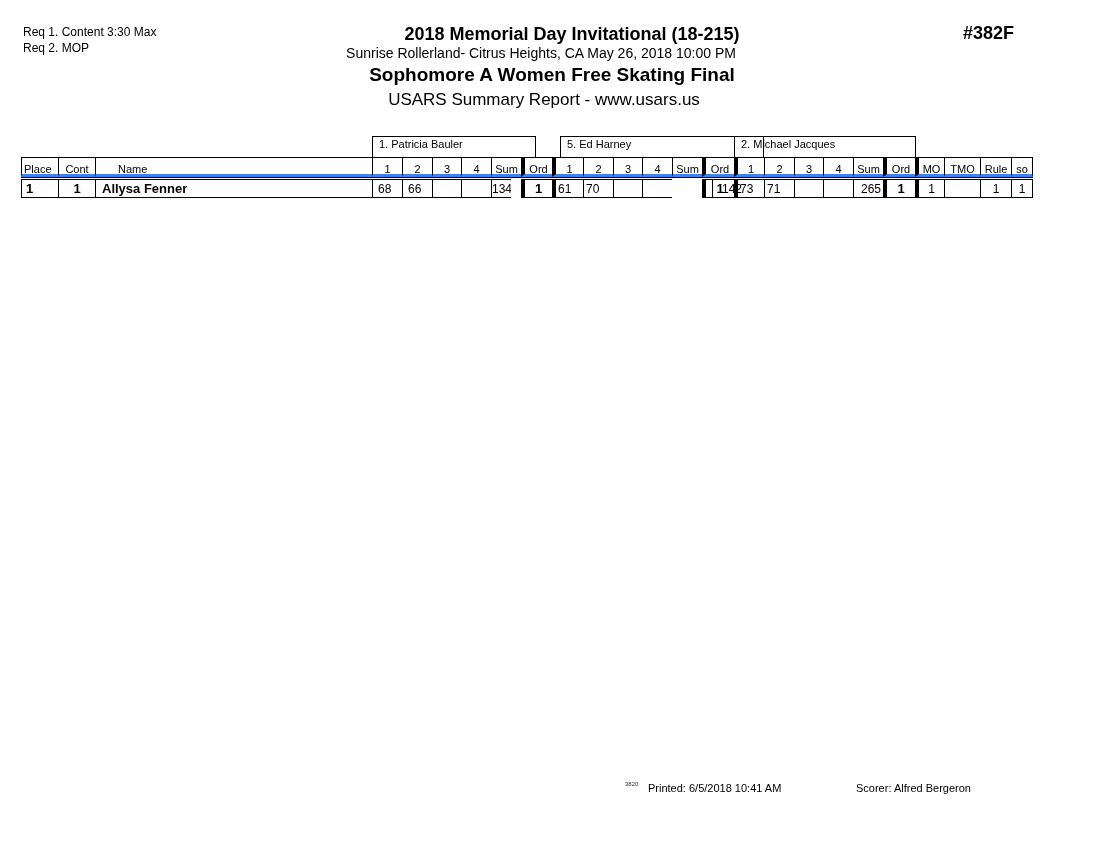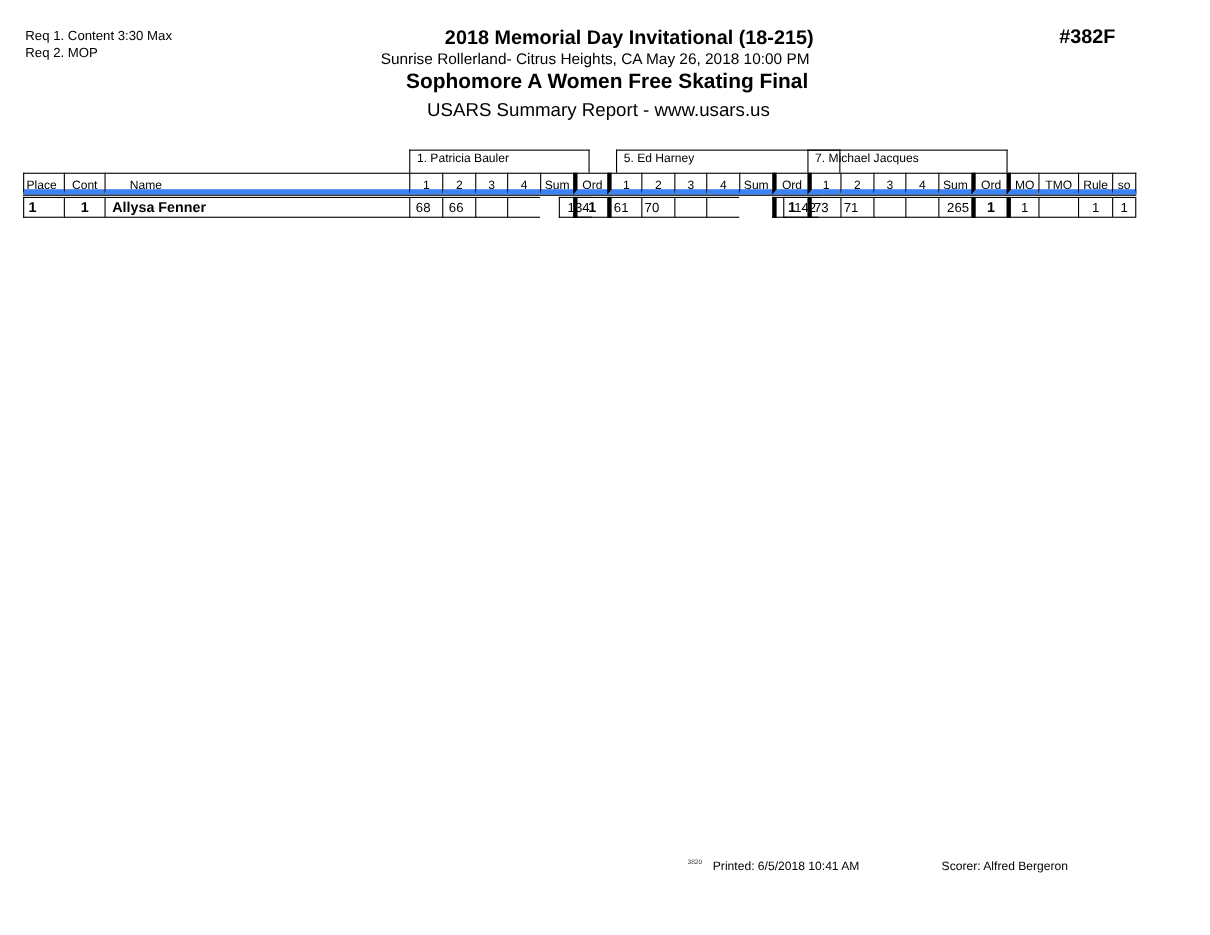--- a/index.html
+++ b/index.html
@@ -7,21 +7,21 @@
          font-family:"Liberation Sans", sans-serif; color:#000; }
   .abs { position:absolute; white-space:nowrap; }
   .req { font-size:12px; line-height:15px; left:23px; }
   .center { left:0; width:1100px; text-align:center; }
   .title { top:24px; font-size:18px; font-weight:bold; left:22px; }
   .sub { top:45px; font-size:14px; left:-9px; }
   .event { top:64px; font-size:19px; font-weight:bold; left:2px; }
   .report { top:90px; font-size:17px; left:-6px; }
   .num { top:23px; left:963px; font-size:18px; font-weight:bold; }
   .cell { position:absolute; box-sizing:border-box; font-size:11px; line-height:16px; overflow:hidden; white-space:nowrap; }
-  .hdr { top:157px; height:20px; border-top:1px solid #000; border-bottom:5px solid #3b82f6; padding-top:3px; }
+  .hdr { top:157px; height:20px; border-top:1px solid #000; border-bottom:3px solid #3b82f6; padding-top:3px; }
   .row { top:179px; height:19px; border-top:1px solid #000; border-bottom:1px solid #000; padding-top:1px; font-size:12px; }
   .judge { position:absolute; top:136px; height:21px; border:1px solid #000; border-bottom:none; box-sizing:border-box; font-size:11px; padding-left:6px; line-height:14px; }
   .bl { border-left:1px solid #000; }
   .thick { border-left:4px solid #000; }
   .c { text-align:center; }
   .r { text-align:right; padding-right:2px; }
   .l { text-align:left; padding-left:2px; }
   .b { font-weight:bold; font-size:13px; }
   .dblline { position:absolute; left:21px; width:1012px; top:177px; height:2px; border-top:1px solid #000; }
   .footer { top:782px; font-size:11px; }
@@ -34,21 +34,21 @@
 <div class="abs req" style="top:41px">Req 2.  MOP</div>
 
 <div class="abs center title">2018 Memorial Day Invitational (18-215)</div>
 <div class="abs center sub">Sunrise Rollerland- Citrus Heights, CA  May 26, 2018  10:00 PM</div>
 <div class="abs center event">Sophomore A Women Free Skating Final</div>
 <div class="abs center report">USARS Summary Report - www.usars.us</div>
 <div class="abs num">#382F</div>
 
 <div class="judge" style="left:372px;width:164px">1.  Patricia Bauler</div>
 <div class="judge" style="left:560px;width:204px">5.  Ed Harney</div>
-<div class="judge" style="left:734px;width:182px">7.  Michael Jacques</div>
+<div class="judge" style="left:734px;width:182px">2.  Michael Jacques</div>
 
 <div id="table">
 
   <div class="cell hdr bl l" style="left:21px;width:37px">Place</div>
   <div class="cell hdr bl c" style="left:58px;width:37px">Cont</div>
   <div class="cell hdr bl l" style="left:95px;width:277px;padding-left:22px">Name</div>
 
   <div class="cell hdr bl c" style="left:372px;width:30px">1</div>
   <div class="cell hdr bl c" style="left:402px;width:30px">2</div>
   <div class="cell hdr bl c" style="left:432px;width:29px">3</div>
@@ -79,21 +79,21 @@
 
   <div>
     <div class="cell row bl l b" style="left:21px;width:37px;padding-left:4px">1</div>
     <div class="cell row bl c b" style="left:58px;width:37px">1</div>
     <div class="cell row bl l b" style="left:95px;width:277px;padding-left:6px">Allysa Fenner</div>
 
     <div class="cell row bl l" style="left:372px;width:30px;padding-left:5px">68</div>
     <div class="cell row bl l" style="left:402px;width:30px;padding-left:5px">66</div>
     <div class="cell row bl l" style="left:432px;width:29px"></div>
     <div class="cell row bl l" style="left:461px;width:30px"></div>
-    <div class="cell row bl r" style="left:508px;width:30px">134</div>
+    <div class="cell row bl r" style="left:491px;width:20px">134</div>
     <div class="cell row thick c b" style="left:521px;width:31px">1</div>
 
     <div class="cell row thick l" style="left:552px;width:31px;padding-left:2px">61</div>
     <div class="cell row bl l" style="left:583px;width:30px;padding-left:2px">70</div>
     <div class="cell row bl l" style="left:613px;width:29px"></div>
     <div class="cell row bl l" style="left:642px;width:30px"></div>
     <div class="cell row bl r" style="left:712px;width:32px">142</div>
     <div class="cell row thick c b" style="left:702px;width:32px">1</div>
 
     <div class="cell row thick l" style="left:734px;width:30px;padding-left:2px">73</div>

